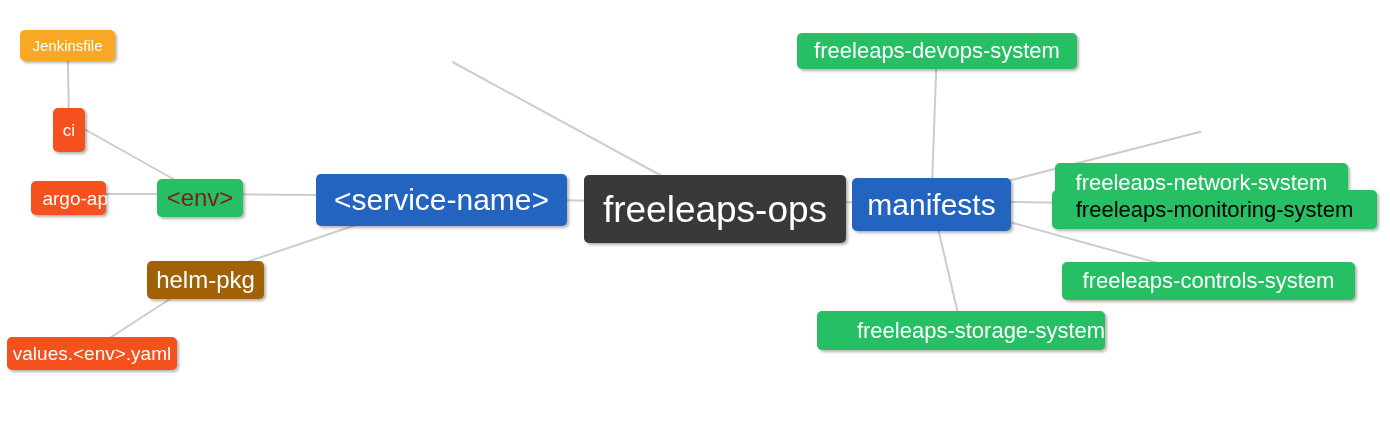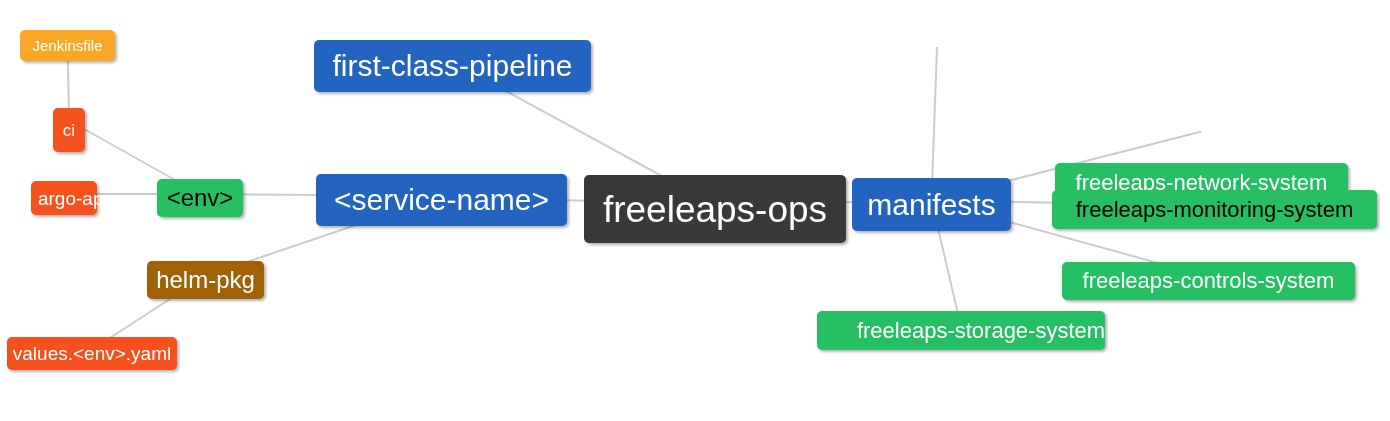--- a/index.html
+++ b/index.html
@@ -62,26 +62,26 @@
       <line x1="715" y1="205" x2="931.5" y2="200.5" stroke="#cccccc" stroke-width="2"></line>
       <line x1="931.5" y1="200.5" x2="937" y2="47" stroke="#cccccc" stroke-width="2"></line>
       <line x1="931.5" y1="200.5" x2="1201.5" y2="131.5" stroke="#cccccc" stroke-width="2"></line>
       <line x1="931.5" y1="200.5" x2="1214.5" y2="205.5" stroke="#cccccc" stroke-width="2"></line>
       <line x1="931.5" y1="200.5" x2="1208.5" y2="277" stroke="#cccccc" stroke-width="2"></line>
       <line x1="931.5" y1="200.5" x2="961" y2="326.5" stroke="#cccccc" stroke-width="2"></line>
     </svg>
   <div id="node-layer">
       <div class="node" style="left: 20px; top: 26px; width: 95px; height: 31px; background: rgb(249, 168, 37); color: rgb(255, 255, 255); font-size: 15px;">Jenkinsfile</div>
       <div class="node" style="left: 53px; top: 104px; width: 32px; height: 44px; background: rgb(244, 81, 30); color: rgb(255, 255, 255); font-size: 17px;">ci</div>
-      <div class="node" style="left: 31px; top: 177px; width: 66px; height: 34px; background: rgb(244, 81, 30); color: rgb(255, 255, 255); font-size: 19px; padding-left: 24px;">argo-app</div>
-      <div class="node" style="left: 157px; top: 175px; width: 86px; height: 38px; background: rgb(38, 191, 100); color: #000000; font-size: 24px;">&lt;env&gt;</div>
+      <div class="node" style="left: 31px; top: 177px; width: 75px; height: 34px; background: rgb(244, 81, 30); color: rgb(255, 255, 255); font-size: 19px; padding-left: 24px;">argo-app</div>
+      <div class="node" style="left: 157px; top: 175px; width: 86px; height: 38px; background: rgb(38, 191, 100); color: #7f1d1d; font-size: 24px;">&lt;env&gt;</div>
       <div class="node" style="left: 147px; top: 257px; width: 117px; height: 38px; background: #a16207; color: rgb(255, 255, 255); font-size: 24px;">helm-pkg</div>
       <div class="node" style="left: 7px; top: 333px; width: 170px; height: 33px; background: rgb(244, 81, 30); color: rgb(255, 255, 255); font-size: 19px;">values.&lt;env&gt;.yaml</div>
-      <div class="node" style="left: 314px; top: 36px; width: 277px; height: 52px; background: rgb(34, 100, 192); color: rgb(255, 255, 255); font-size: 30px;">first-class-pipeline</div>
       <div class="node" style="left: 316px; top: 170px; width: 251px; height: 52px; background: rgb(34, 100, 192); color: rgb(255, 255, 255); font-size: 30px;">&lt;service-name&gt;</div>
       <div class="node" style="left: 584px; top: 171px; width: 262px; height: 68px; background: rgb(59, 56, 56); color: rgb(255, 255, 255); font-size: 37px;">freeleaps-ops</div>
       <div class="node" style="left: 852px; top: 174px; width: 159px; height: 53px; background: rgb(34, 100, 192); color: rgb(255, 255, 255); font-size: 30px;">manifests</div>
+      <div class="node" style="left: 797px; top: 29px; width: 280px; height: 36px; background: rgb(38, 191, 100); color: rgb(255, 255, 255); font-size: 22px;">freeleaps-devops-system</div>
       <div class="node" style="left: 1055px; top: 112px; width: 293px; height: 39px; background: rgb(38, 191, 100); color: rgb(255, 255, 255); font-size: 22px; margin-top: 47px;">freeleaps-network-system</div>
       <div class="node" style="left: 1052px; top: 186px; width: 325px; height: 39px; background: rgb(38, 191, 100); color: #000000; font-size: 22px;">freeleaps-monitoring-system</div>
       <div class="node" style="left: 1062px; top: 258px; width: 293px; height: 38px; background: rgb(38, 191, 100); color: rgb(255, 255, 255); font-size: 22px;">freeleaps-controls-system</div>
       <div class="node" style="left: 817px; top: 307px; width: 288px; height: 39px; background: rgb(38, 191, 100); color: rgb(255, 255, 255); font-size: 22px; padding-left: 40px;">freeleaps-storage-system</div>
     </div>
 </div>
 
 </body></html>

